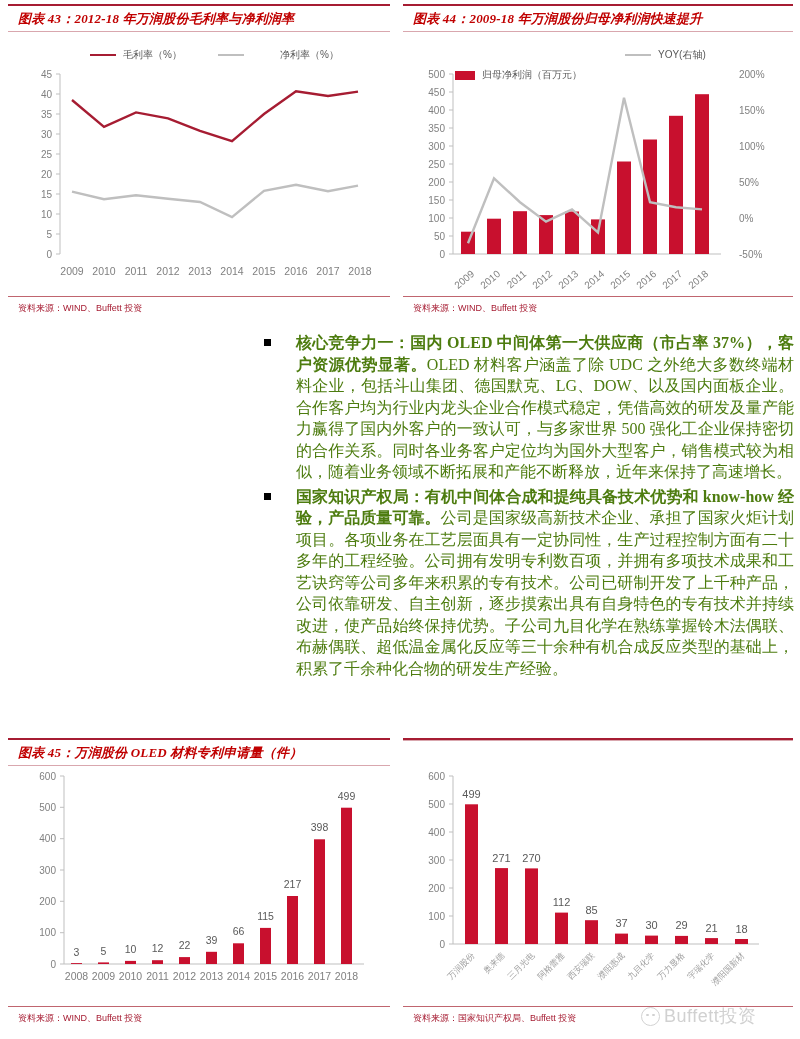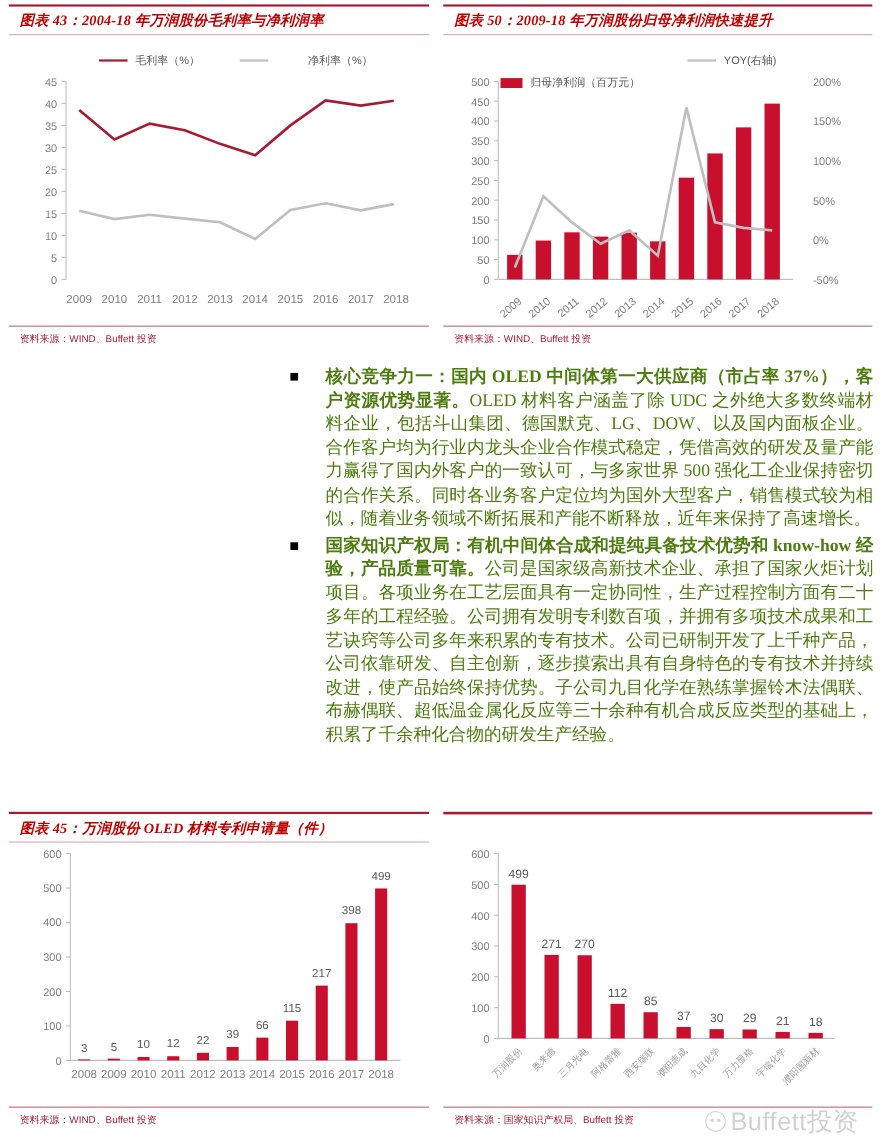--- a/index.html
+++ b/index.html
@@ -60,21 +60,21 @@
   .bullet-sq {
     position:absolute; left:8px; top:7px;
     width:7px; height:7px; background:#000;
   }
   .b { font-weight:bold; }
 
   
   .watermark {
     position:absolute;
     font-family:"Liberation Sans", sans-serif;
-    font-size:23px; color:#c9c9c9; letter-spacing:0.5px;
+    font-size:18px; color:#c9c9c9; letter-spacing:0.5px;
     display:flex; align-items:center; gap:4px;
     opacity:.85;
   }
   .wm-circle {
     width:19px; height:19px; border-radius:50%;
     border:1.6px solid #cacaca; position:relative; display:inline-block;
   }
   .wm-circle:before, .wm-circle:after{
     content:""; position:absolute; width:2.6px; height:2.6px;
     background:#cacaca; border-radius:50%; top:6px;
@@ -83,21 +83,21 @@
   .wm-circle:after{ right:4px; }
   svg { display:block; overflow:visible; }
 </style>
 </head>
 <body>
 
 <div class="page">
 
   <div class="panel" style="left:8px; top:4px; width:382px; height:322px;">
     <div class="panel-rule-top"></div>
-    <div class="panel-title">图表 43：2004-18 年万润股份毛利率与净利润率</div>
+    <div class="panel-title">图表 43：2012-18 年万润股份毛利率与净利润率</div>
     <div class="panel-rule-bot"></div>
 
     <div class="chart-area" style="position:absolute; left:0; top:28px; width:382px; height:260px;">
 
       <div class="legend-row" style="left:82px; top:16px;">
         <span class="lg-line" style="background:#A61C32;"></span>
         <span class="lg-txt">毛利率（%）</span>
       </div>
       <div class="legend-row" style="left:210px; top:16px;gap:36px;">
         <span class="lg-line" style="background:#BFBFBF;"></span>
@@ -151,21 +151,21 @@
     </div>
 
     <div style="position:absolute;left:0;top:292px;width:382px;">
       <div class="src-rule"></div>
       <div class="src-text">资料来源：WIND、Buffett 投资</div>
     </div>
   </div>
 
   <div class="panel" style="left:403px; top:4px; width:390px; height:322px;">
     <div class="panel-rule-top"></div>
-    <div class="panel-title">图表 50：2009-18 年万润股份归母净利润快速提升</div>
+    <div class="panel-title">图表 44：2009-18 年万润股份归母净利润快速提升</div>
     <div class="panel-rule-bot"></div>
 
     <div class="chart-area" style="position:absolute; left:0; top:28px; width:390px; height:260px;">
 
       <div class="legend-row" style="left:52px; top:16px;margin-top:20px;">
         <span class="lg-box" style="background:#C8102E;"></span>
         <span class="lg-txt">归母净利润（百万元）</span>
       </div>
       <div class="legend-row" style="left:222px; top:16px;">
         <span class="lg-line" style="background:#BFBFBF;"></span>

